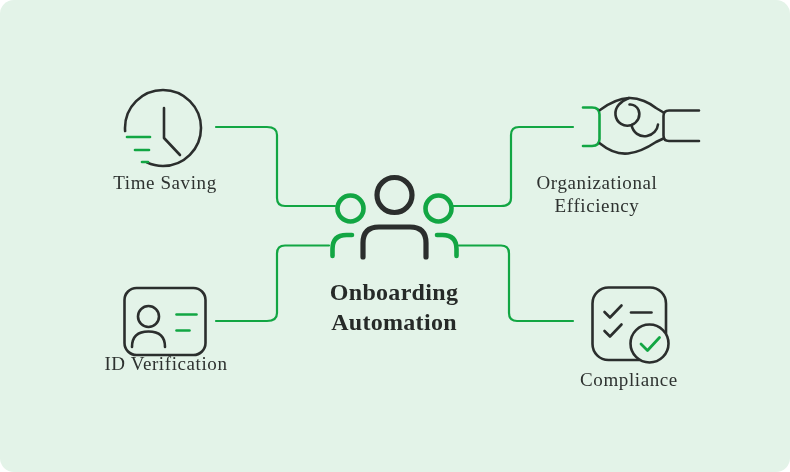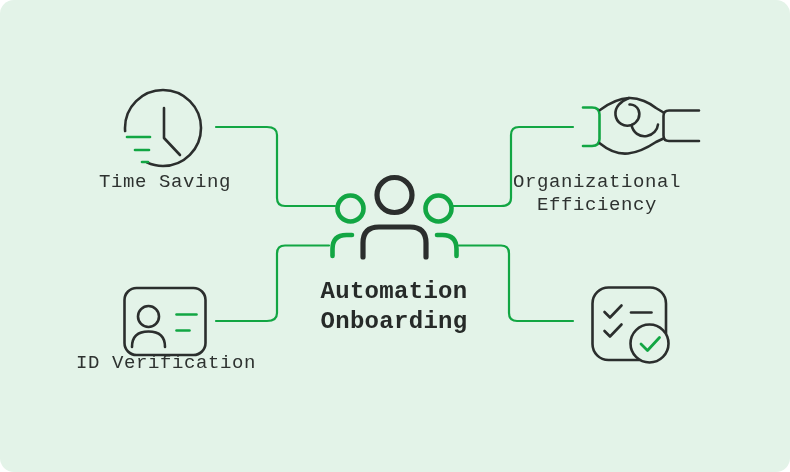--- a/index.html
+++ b/index.html
@@ -2,21 +2,21 @@
 <html><head>
 <meta charset="utf-8">
 <style>
   html,body{margin:0;padding:0;background:#ffffff;}
   .stage{
     position:relative;
     width:790px;height:472px;
     background:#e3f3e8;
     border-radius:14px;
     overflow:hidden;
-    font-family:Liberation Mono, monospace;
+    font-family:Liberation Serif, serif;
   }
   .diagram-svg{position:absolute;left:0;top:0;}
   .node-label{
     position:absolute;
     text-align:center;
     font-size:19px;
     line-height:23px;
     letter-spacing:0.6px;
     color:#2e3230;
   }
@@ -108,19 +108,20 @@
 
   <div class="node-label label-time">Time Saving</div>
 
   <div class="node-label label-org">
     <span class="line">Organizational</span>
     <span class="line">Efficiency</span>
   </div>
 
   <div class="node-label label-id">ID Verification</div>
 
+  <div class="node-label label-comp">Compliance</div>
 
   <div class="center-title">
+    <span class="line">Onboarding</span>
     <span class="line">Automation</span>
-    <span class="line">Onboarding</span>
   </div>
 
 </div>
 
 </body></html>

